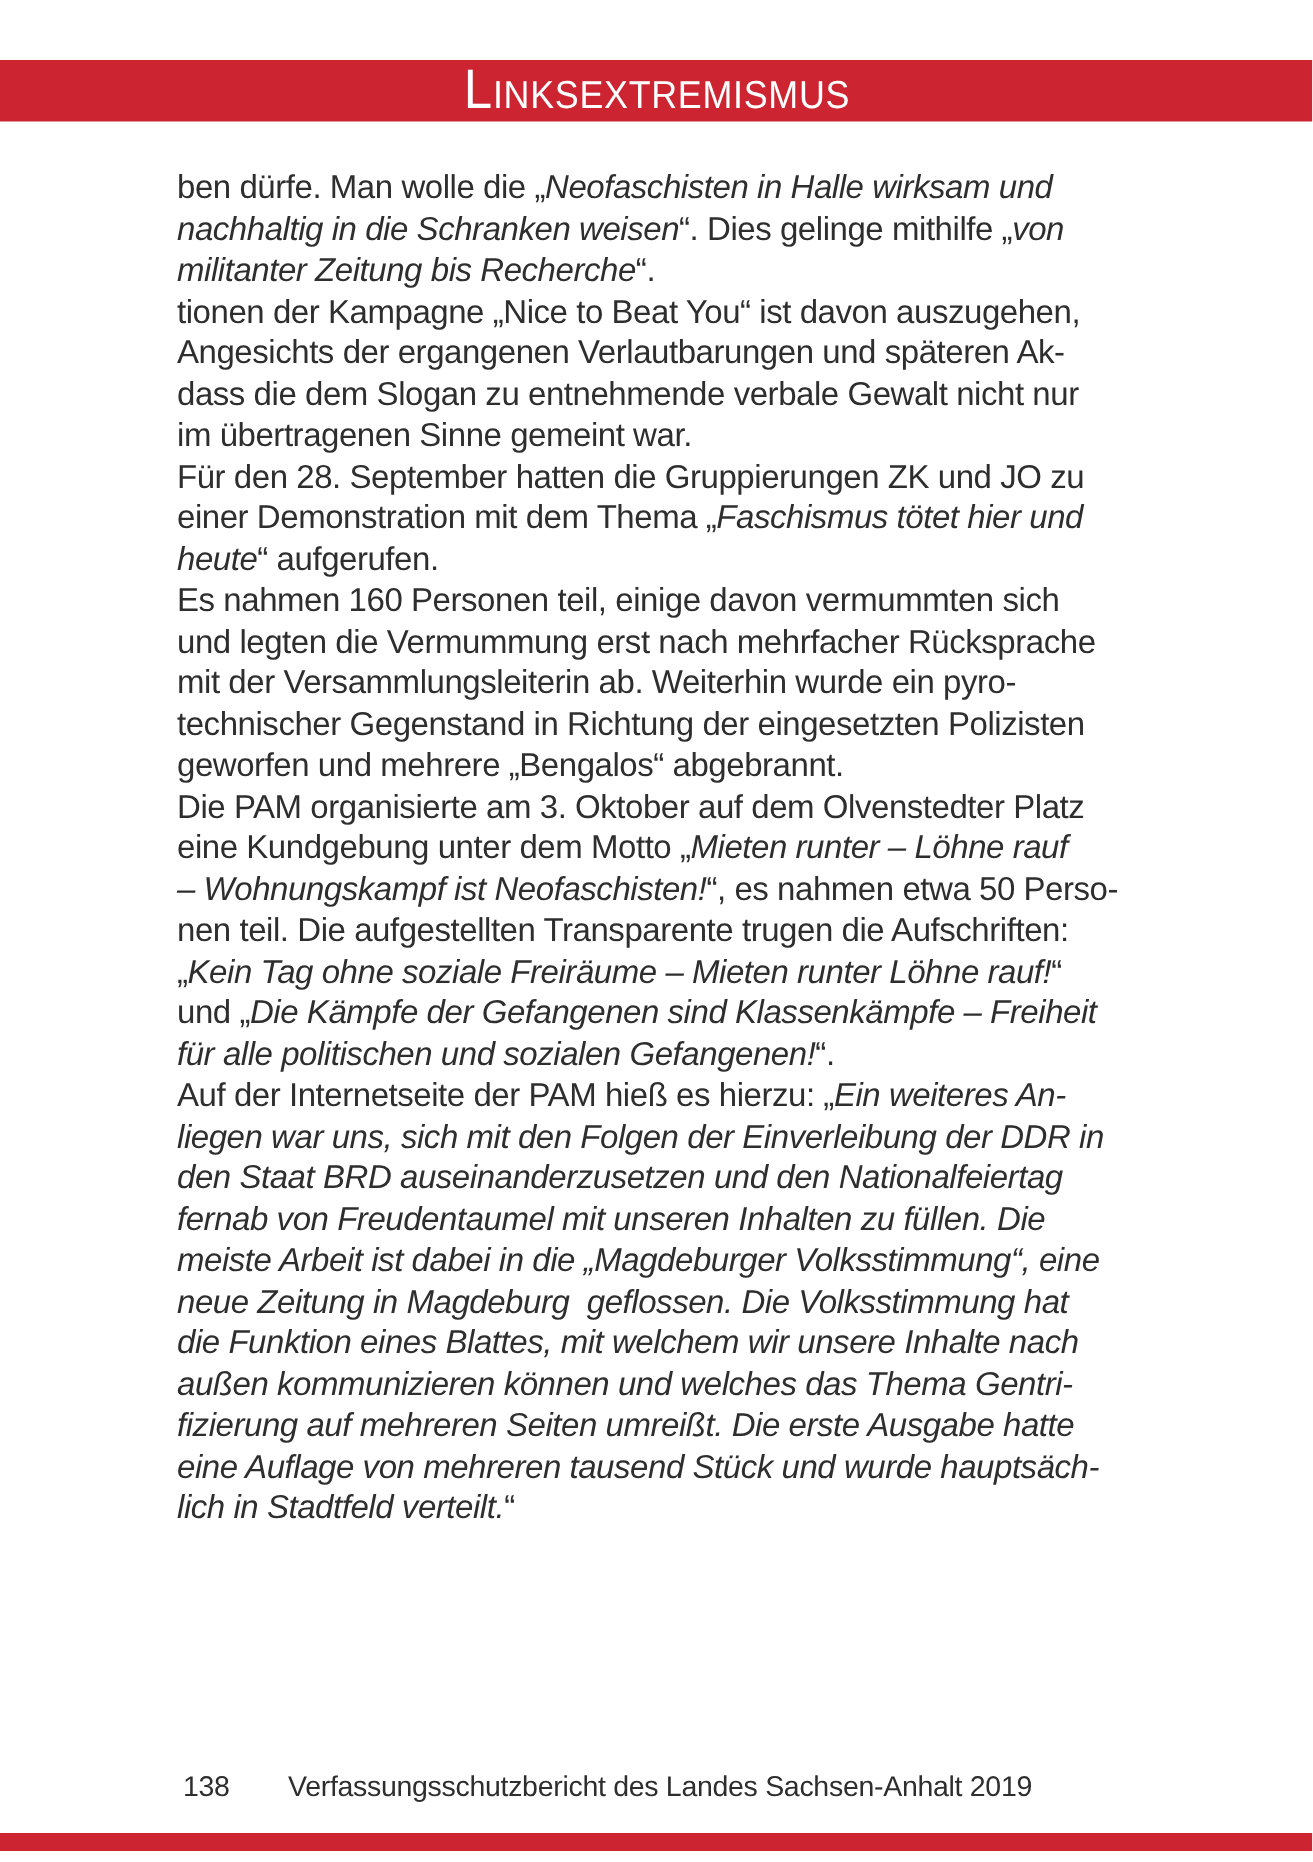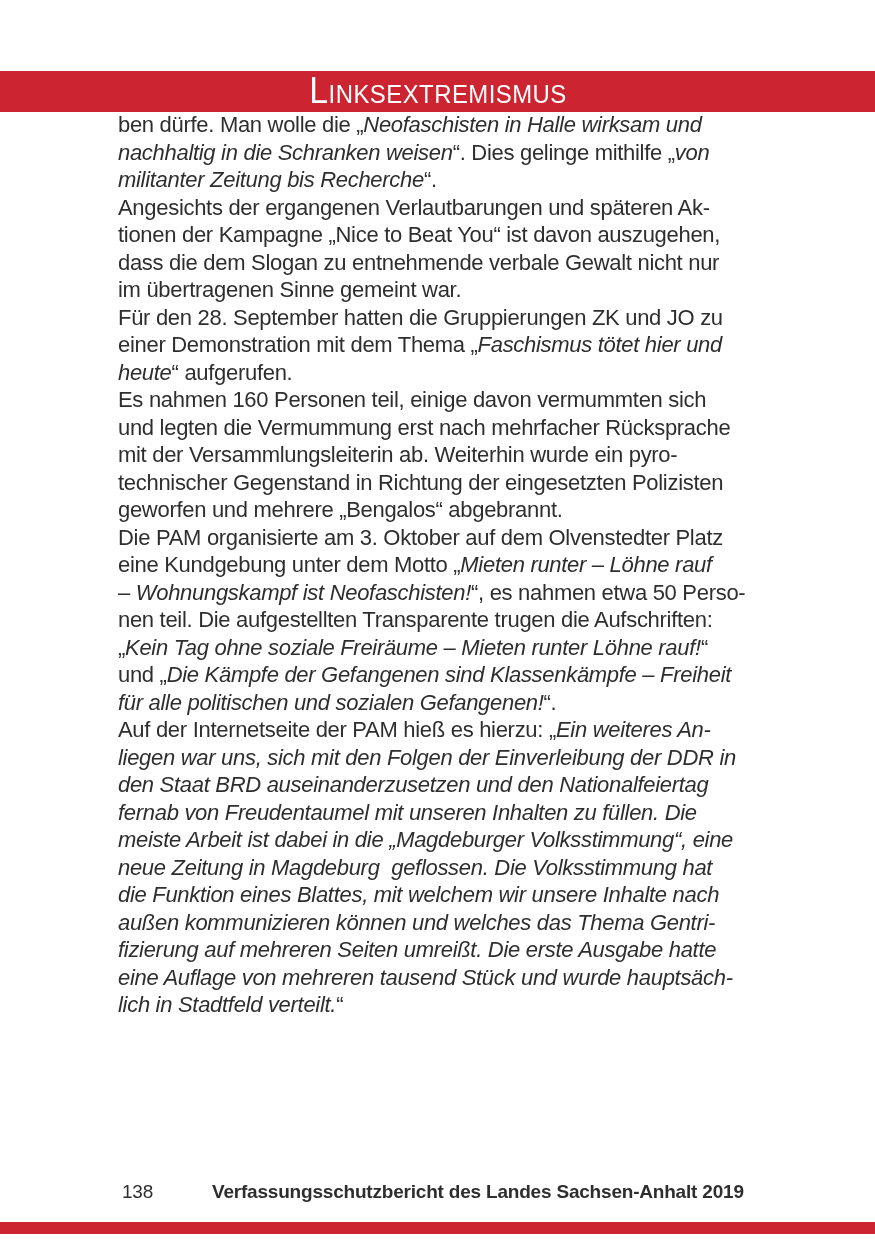--- a/index.html
+++ b/index.html
@@ -15,21 +15,20 @@
   .header-bar {
     position: absolute;
     top: 40px;
     left: 0;
     width: 100%;
     height: 41px;
     background: var(--accent-red, #cc2430);
     display: flex;
     align-items: center;
     justify-content: center;
-    margin-top: 31px;
   }
   .section-title {
     color: #ffffff;
     font-variant: small-caps;
     font-size: 37px;
     line-height: 1;
     letter-spacing: 0.5px;
     transform: scaleX(0.92);
     transform-origin: center;
     padding-bottom: 3px;
@@ -48,21 +47,21 @@
   .footer {
     position: absolute;
     top: 1181px;
     left: 0;
     width: 100%;
     height: 24px;
     font-size: 19px;
     letter-spacing: -0.2px;
   }
   .page-number { position: absolute; left: 122px; top: 0; }
-  .report-title { position: absolute; left: 212px; top: 0; font-weight: bold; }
+  .report-title { position: absolute; left: 192px; top: 0; }
   .bottom-rule {
     position: absolute;
     top: 1222px;
     left: 0;
     width: 100%;
     height: 12px;
     background: var(--accent-red, #cc2430);
   }
 </style>
 </head>
@@ -72,22 +71,22 @@
 
   <div class="header-bar">
     <div class="section-title">Linksextremismus</div>
   </div>
 
   <div class="body-text">
       <div class="paragraph">
         <div class="line"><span>ben dürfe. Man wolle die „</span><em>Neofaschisten in Halle wirksam und</em></div>
         <div class="line"><em>nachhaltig in die Schranken weisen</em><span>“. Dies gelinge mithilfe „</span><em>von</em></div>
         <div class="line"><em>militanter Zeitung bis Recherche</em><span>“.</span></div>
+        <div class="line"><span>tionen der Kampagne „Nice to Beat You“ ist davon auszugehen,</span></div>
         <div class="line"><span>Angesichts der ergangenen Verlautbarungen und späteren Ak-</span></div>
-        <div class="line"><span>tionen der Kampagne „Nice to Beat You“ ist davon auszugehen,</span></div>
         <div class="line"><span>dass die dem Slogan zu entnehmende verbale Gewalt nicht nur</span></div>
         <div class="line"><span>im übertragenen Sinne gemeint war.</span></div>
       </div>
       <div class="paragraph">
         <div class="line"><span>Für den 28. September hatten die Gruppierungen ZK und JO zu</span></div>
         <div class="line"><span>einer Demonstration mit dem Thema „</span><em>Faschismus tötet hier und</em></div>
         <div class="line"><em>heute</em><span>“ aufgerufen.</span></div>
         <div class="line"><span>Es nahmen 160 Personen teil, einige davon vermummten sich</span></div>
         <div class="line"><span>und legten die Vermummung erst nach mehrfacher Rücksprache</span></div>
         <div class="line"><span>mit der Versammlungsleiterin ab. Weiterhin wurde ein pyro-</span></div>

